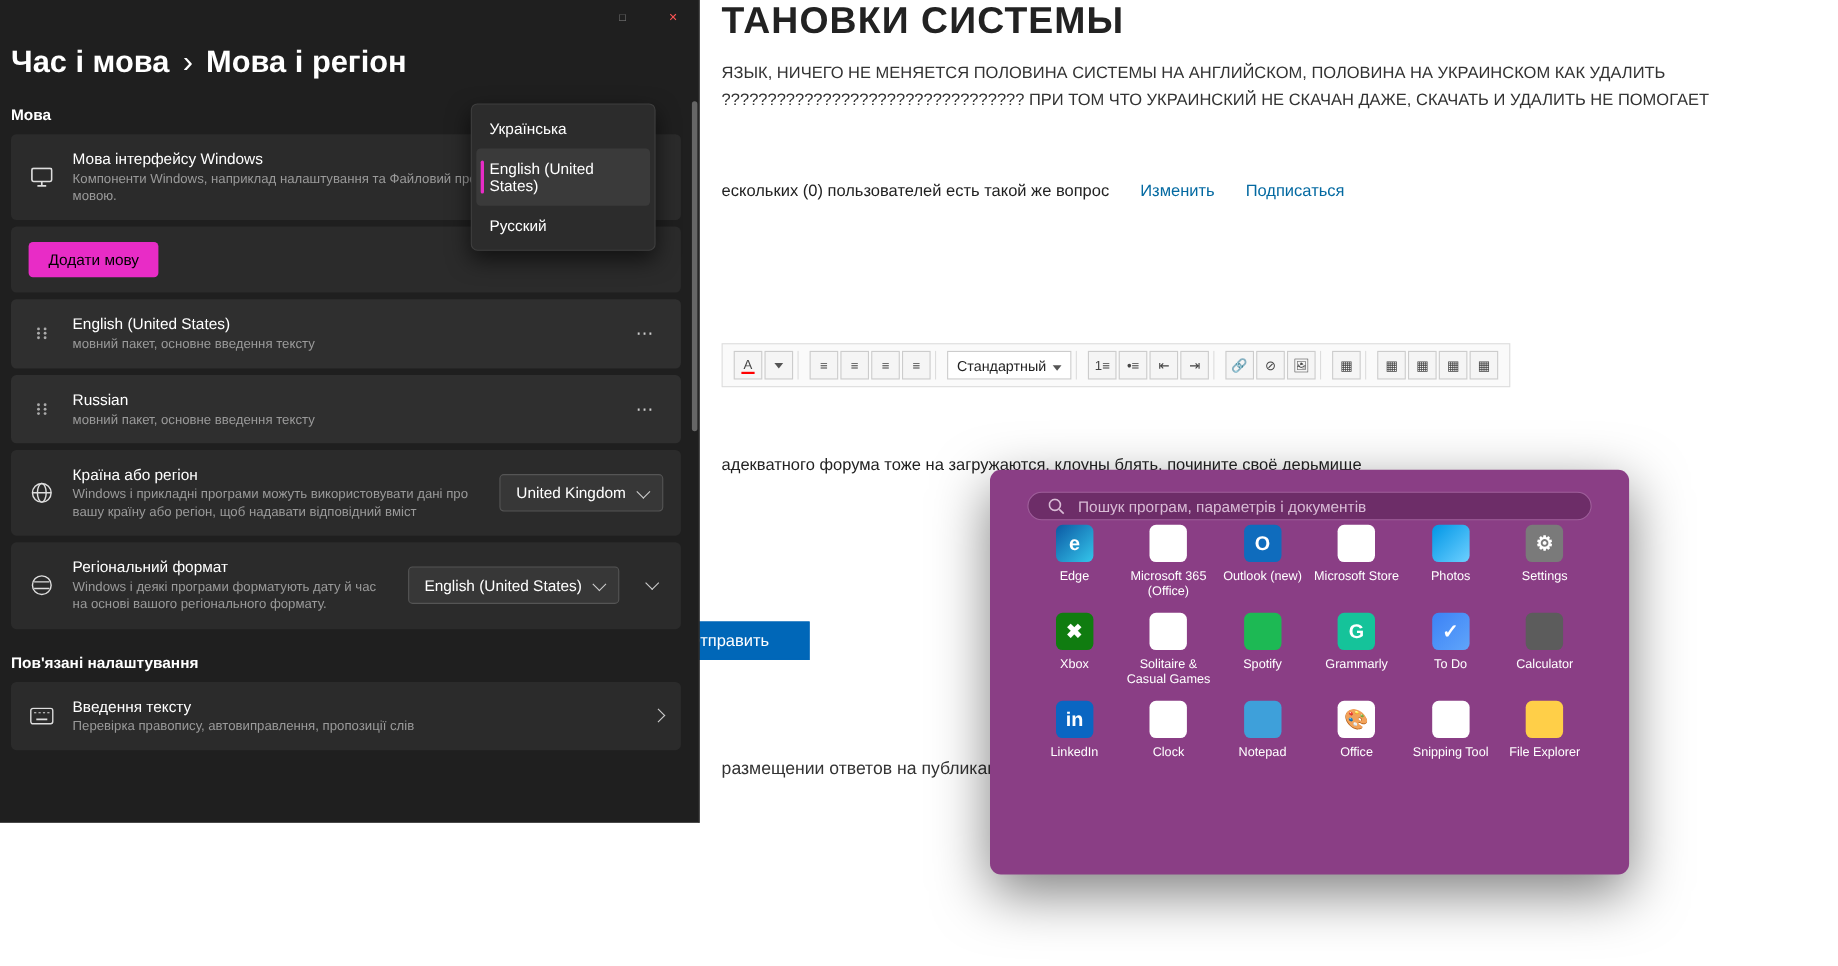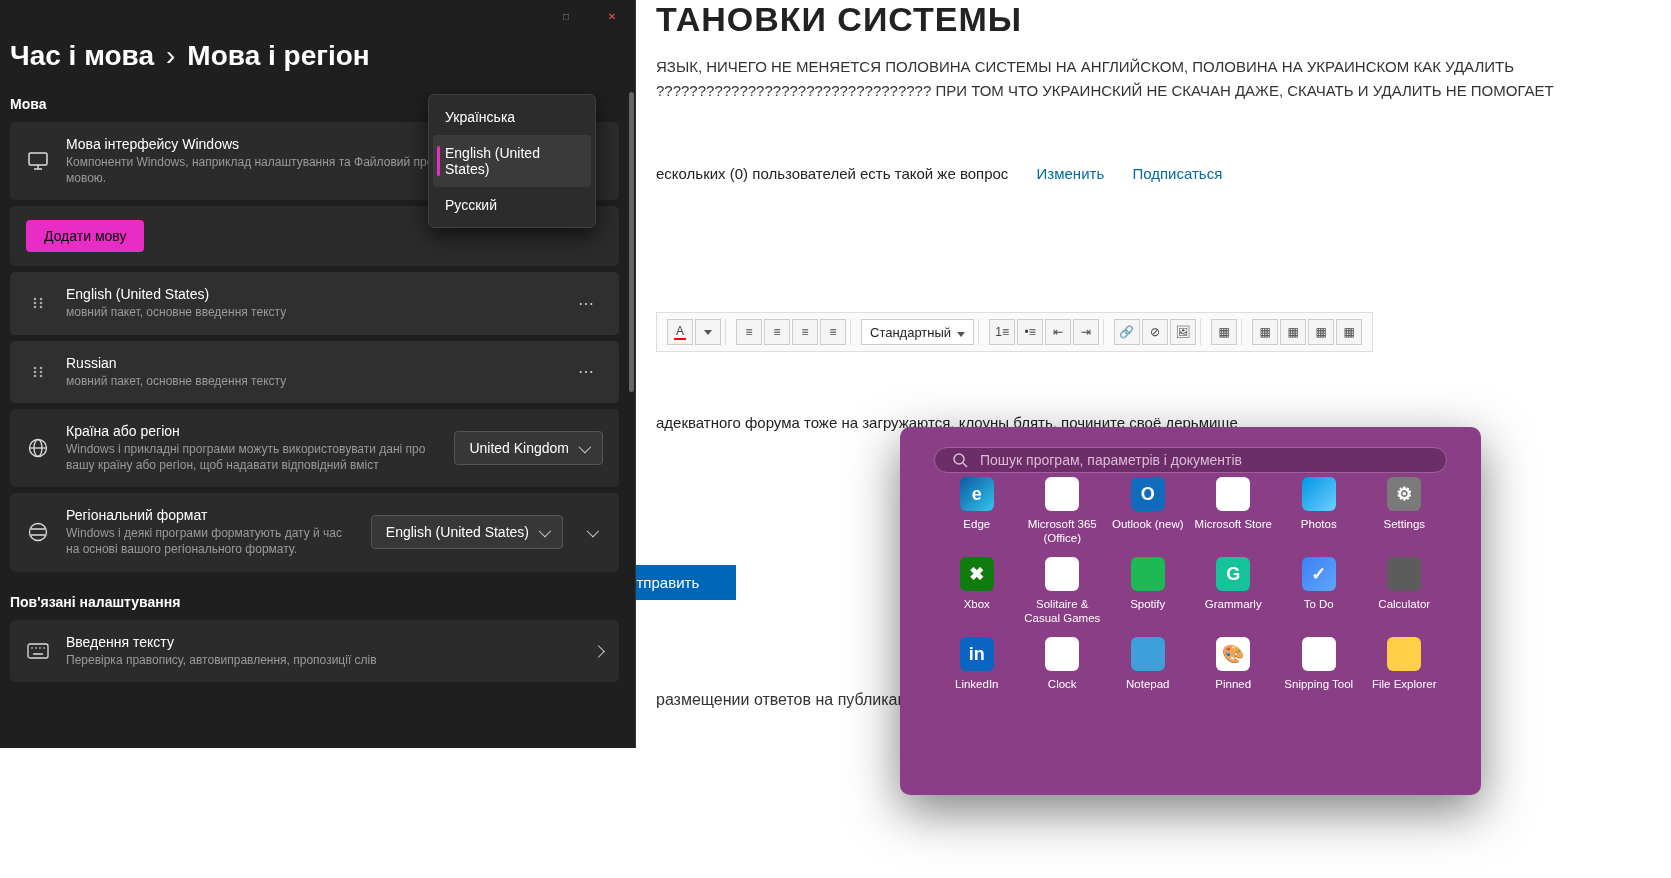--- a/index.html
+++ b/index.html
@@ -414,21 +414,21 @@
       <div class="tile">
         <div class="ic ic-clock">◔</div>
         <div>Clock</div>
       </div>
       <div class="tile">
         <div class="ic ic-notepad"></div>
         <div>Notepad</div>
       </div>
       <div class="tile">
         <div class="ic ic-paint">🎨</div>
-        <div>Pinned</div>
+        <div>Office</div>
       </div>
       <div class="tile">
         <div class="ic ic-snip">✂</div>
         <div>Snipping Tool</div>
       </div>
       <div class="tile">
         <div class="ic ic-files"></div>
         <div>File Explorer</div>
       </div>
     </div>

